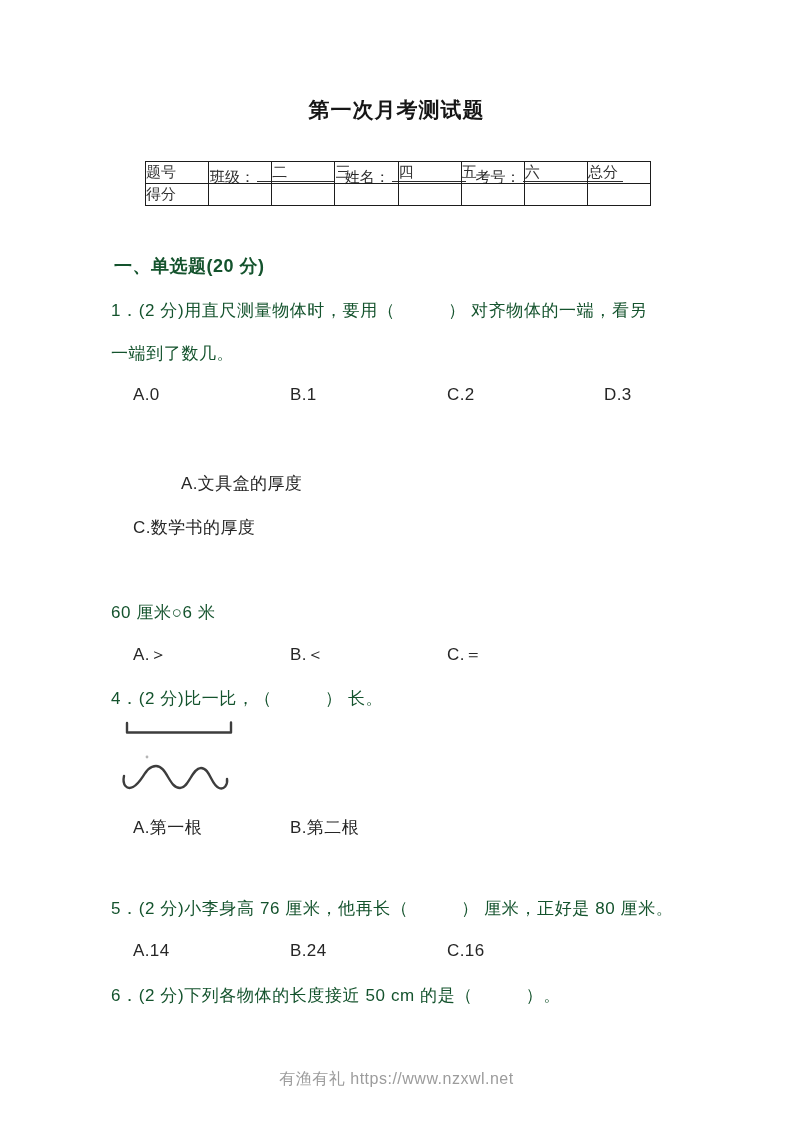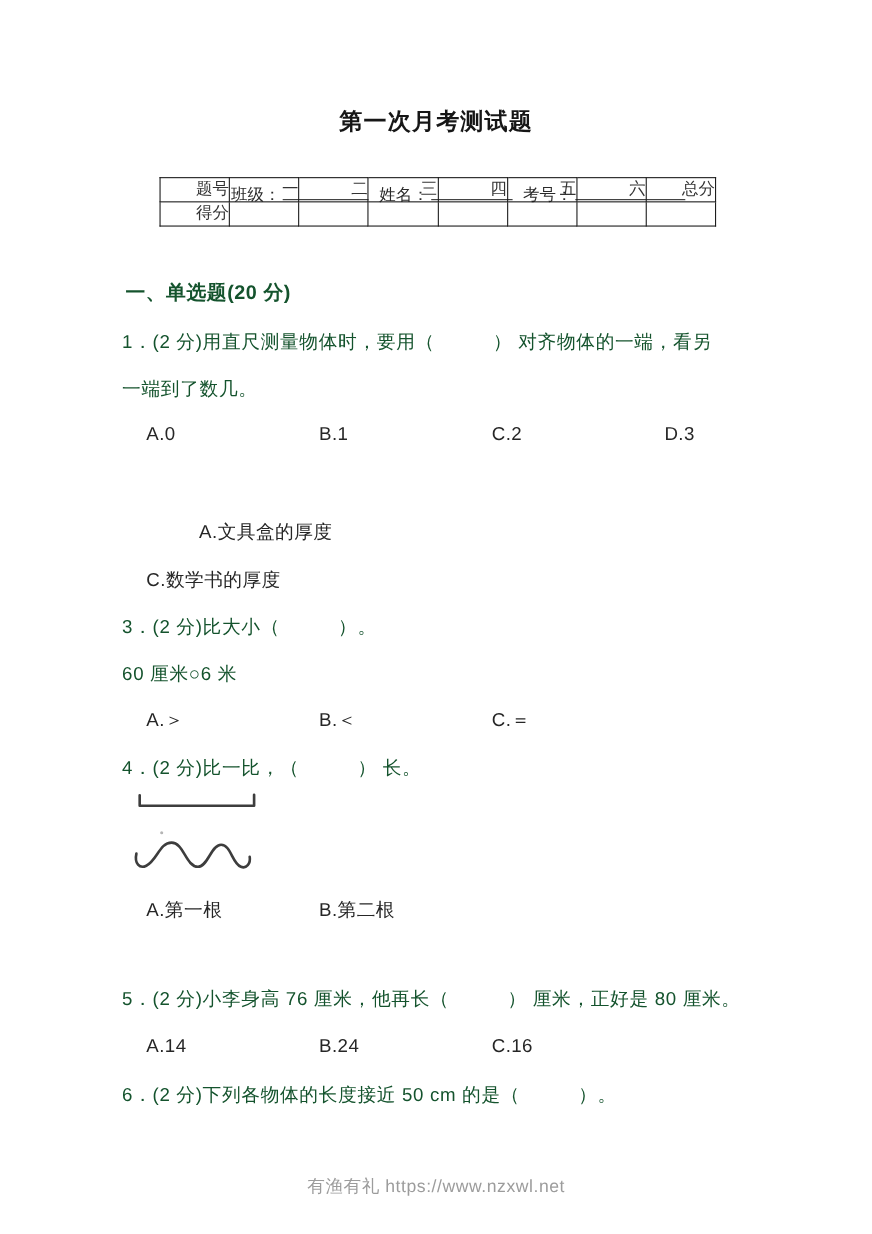--- a/index.html
+++ b/index.html
@@ -32,21 +32,21 @@
   .w76{width:74px;}
   .w100{width:100px;}
   .score-table{
     position:absolute;top:161px;left:145px;
     width:506px;border-collapse:collapse;table-layout:fixed;
     font-family:"Liberation Serif",serif;
     font-size:15px;color:#333333;
   }
   .score-table td{
     border:1.6px solid #1d1d1d;
-    text-align:right;height:21px;padding:0;line-height:21px;
+    text-align:left;height:21px;padding:0;line-height:21px;
   }
   .sec-heading{
     position:absolute;left:114px;
     font-size:18px;font-weight:bold;color:#14532d;
     letter-spacing:0.5px;
   }
   .qline{
     position:absolute;left:111px;
     font-size:17px;color:#14532d;letter-spacing:0.6px;
     white-space:nowrap;
@@ -114,21 +114,20 @@
     <span class="opt">D.3</span>
   </div>
 
   <div class="opts" style="top:472px">
     <span class="opt-wide">A.文具盒的厚度</span>
   </div>
   <div class="opts" style="top:516px">
     <span class="opt">C.数学书的厚度</span>
   </div>
 
-  <div class="qline" style="top:558px">3．(2 分)比大小（　　　）。</div>
   <div class="qline" style="top:601px">60 厘米○6 米</div>
   <div class="opts" style="top:643px">
     <span class="opt">A.＞</span>
     <span class="opt">B.＜</span>
     <span class="opt">C.＝</span>
   </div>
 
   <div class="qline" style="top:687px">4．(2 分)比一比，（　　　） 长。</div>
   <svg class="figure" width="125" height="92" viewBox="0 0 125 92" xmlns="http://www.w3.org/2000/svg">
     <path d="M10,13 L10,22.5 L114,22.5 L114,12.5" fill="none" stroke="#3d3d3d" stroke-width="2.4" stroke-linecap="round" stroke-linejoin="round"></path>

